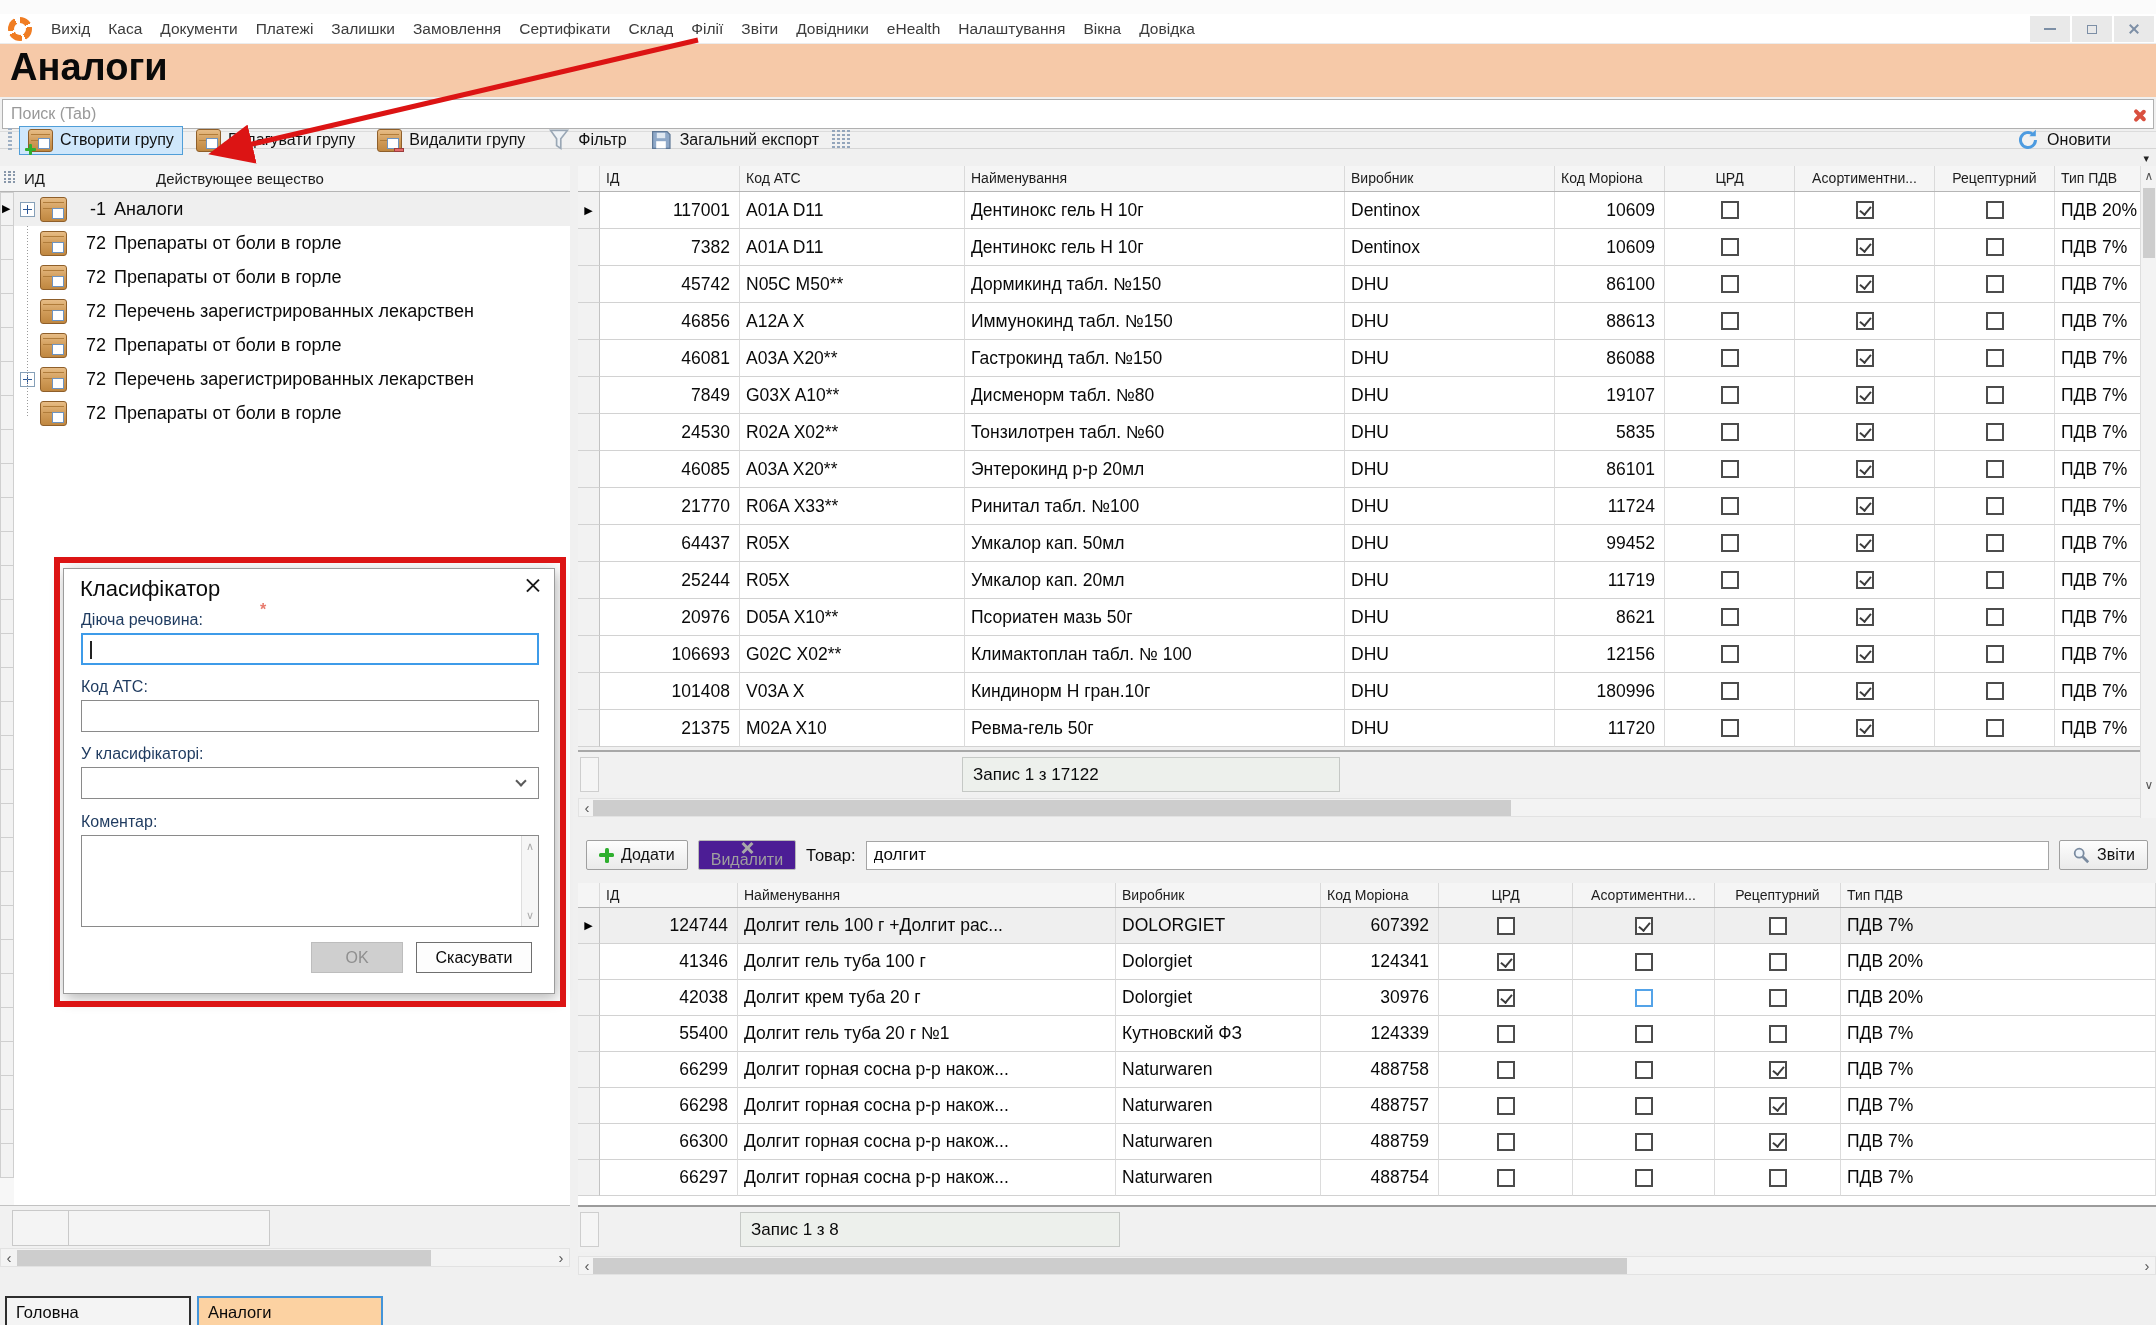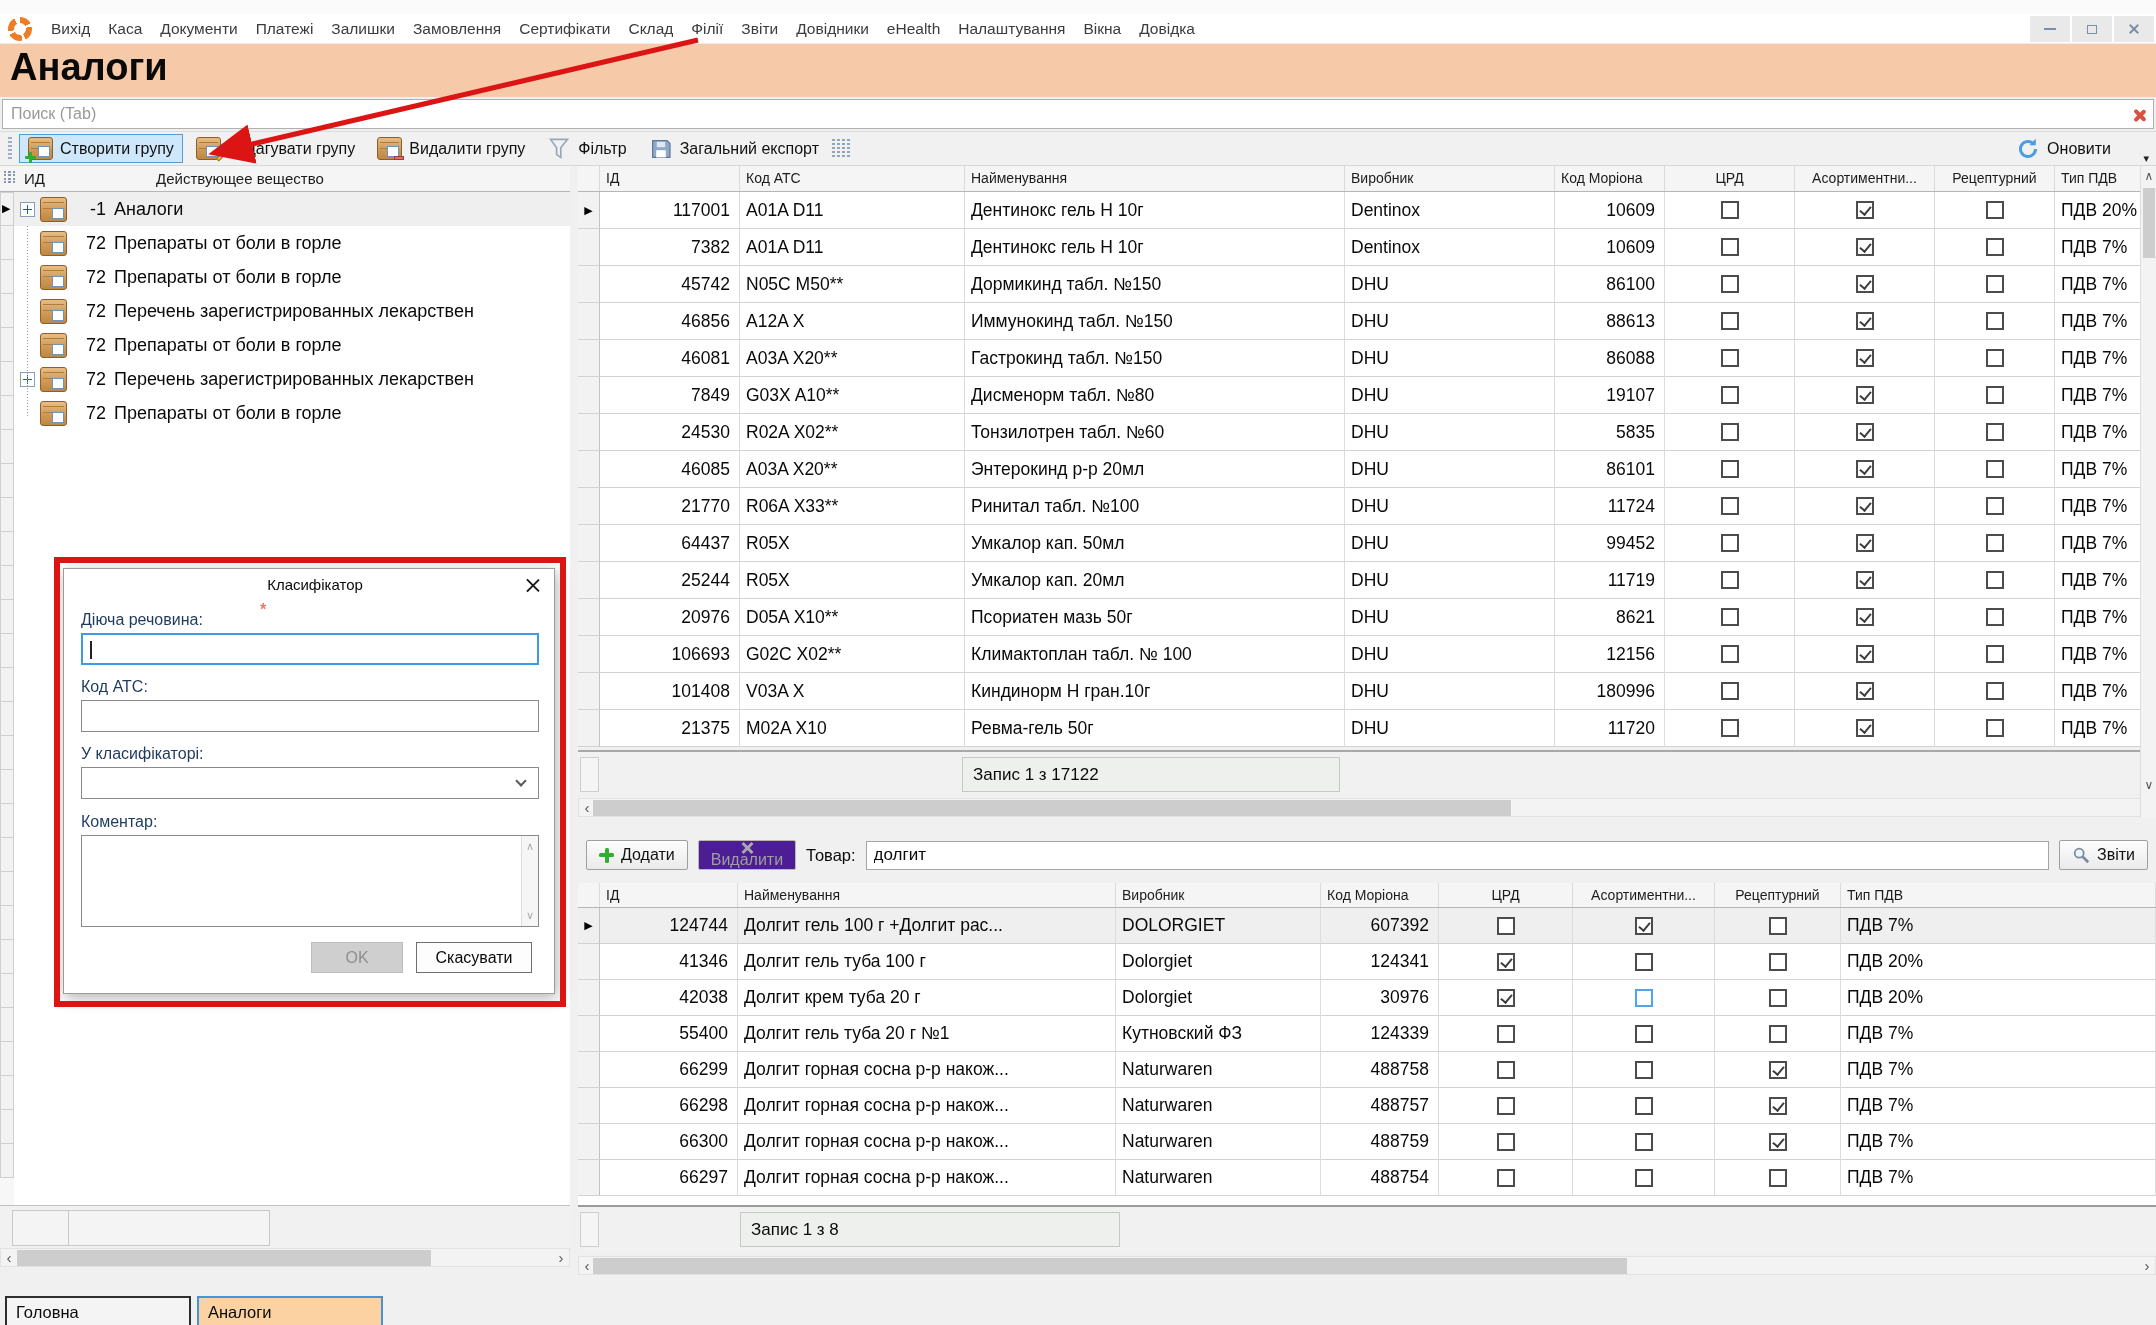--- a/index.html
+++ b/index.html
@@ -29,21 +29,21 @@
   .pageheader span{font-size:38px;font-weight:bold;color:#0a0a0a;display:block;padding:2px 0 0 10px;}
   
   .searchbar{position:absolute;left:2px;top:99px;width:2152px;height:30px;background:#fff;border:1px solid #b0b0b0;}
   .searchbar input{position:absolute;left:0;top:0;width:100%;height:100%;border:none;outline:none;
     font-size:16px;font-family:inherit;color:#222;padding-left:8px;background:transparent;}
   .searchbar input::placeholder{color:#999;}
   .search-clear{position:absolute;right:6px;top:7px;width:16px;height:16px;cursor:pointer;}
   .search-clear::before,.search-clear::after{content:"";position:absolute;left:7px;top:1px;width:3.5px;height:15px;background:#d9503f;border-radius:2px;}
   .search-clear::before{transform:rotate(45deg);} .search-clear::after{transform:rotate(-45deg);}
   
-  .toolbar{position:absolute;left:0;top:131px;width:2156px;height:35px;background:#f1f1f1;
+  .toolbar{position:absolute;left:0;top:131px;width:2156px;height:18px;background:#f1f1f1;
     border-top:1px solid #dcdcdc;border-bottom:1px solid #d6d6d6;display:flex;align-items:center;padding:0 6px;}
   .grip{width:4px;height:24px;margin:0 7px 0 2px;
     background-image:repeating-linear-gradient(to bottom,#9fb0c4 0 2px,transparent 2px 4px);}
   .tbtn{display:flex;align-items:center;gap:7px;height:29px;padding:0 8px;font-size:16px;color:#111;
     border:1px solid transparent;background:transparent;cursor:pointer;white-space:nowrap;margin-right:4px;}
   .tbtn.hl{background:#cfe7fb;border-color:#509ed8;}
   .crate{position:relative;width:25px;height:23px;border:1px solid #8f5f2a;border-radius:3px;flex:0 0 auto;
     background:linear-gradient(#e7bc85,#cf9a57 55%,#c08740);}
   .crate::before{content:"";position:absolute;left:2px;right:2px;top:4px;height:1px;background:#b07c3a;box-shadow:0 6px 0 #b07c3a;}
   .crate::after{content:"";position:absolute;right:2px;bottom:2px;width:10px;height:9px;background:#fff;border:1px solid #6d93c0;}
@@ -142,21 +142,21 @@
   .tree-status{position:absolute;left:0;top:1205px;width:570px;height:43px;background:#f1f1f1;border-top:1px solid #c2c2c2;}
   .ts-cell{position:absolute;top:4px;height:36px;background:#f4f4f4;border:1px solid #c9c9c9;}
   .tree-hscroll{left:0;top:1248px;width:570px;height:19px;}
   .tabs{position:absolute;left:0;top:1287px;width:578px;height:38px;display:flex;gap:6px;padding-left:5px;margin-top:9px;}
   .tab{height:33px;min-width:186px;font-size:16.5px;line-height:29px;padding-left:9px;background:#f4f4f4;
     border:2px solid #2e2e2e;color:#0a0a0a;cursor:pointer;}
   .tab.active{background:#fcd2a2;border-color:#4394d9;}
   
   .dialog{position:absolute;left:63px;top:568px;width:492px;height:426px;background:#fff;border:1px solid #9c9c9c;
     box-shadow:2px 4px 14px rgba(0,0,0,.3);z-index:50;}
-  .dlg-title{height:30px;font-size:15px;color:#0a0a0a;padding:7px 4px 0 16px;position:relative;text-align:center;}
+  .dlg-title{height:30px;font-size:22px;color:#0a0a0a;padding:7px 4px 0 16px;position:relative;}
   .dlg-close{position:absolute;right:14px;top:8px;width:14px;height:14px;cursor:pointer;}
   .dlg-close::before,.dlg-close::after{content:"";position:absolute;left:6px;top:0;width:1.6px;height:17px;background:#1a1a1a;}
   .dlg-close::before{transform:rotate(45deg);} .dlg-close::after{transform:rotate(-45deg);}
   .dlg-body{padding:12px 17px 0 17px;position:relative;}
   .dlg-label{font-size:16px;color:#1e3a5f;margin-bottom:4px;}
   .dlg-req{position:absolute;left:196px;top:2px;color:#e87b6e;font-size:16px;font-weight:bold;}
   .dlg-input{width:458px;height:32px;border:1px solid #8a8a8a;background:#fff;margin-bottom:13px;position:relative;}
   .dlg-input.focused{border:2px solid #3d9be9;}
   .caret{position:absolute;left:7px;top:6px;width:1.5px;height:18px;background:#222;}
   .combo{width:458px;height:32px;border:1px solid #8a8a8a;background:#fff;margin-bottom:14px;position:relative;}

